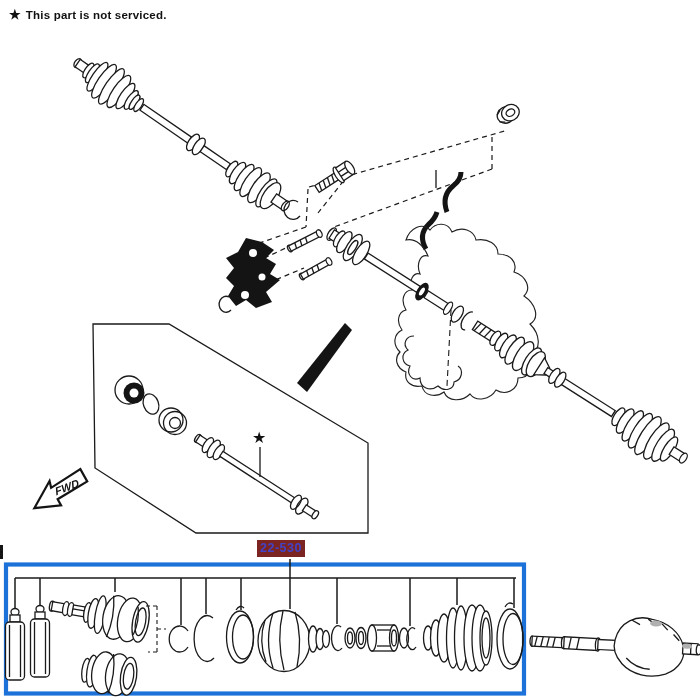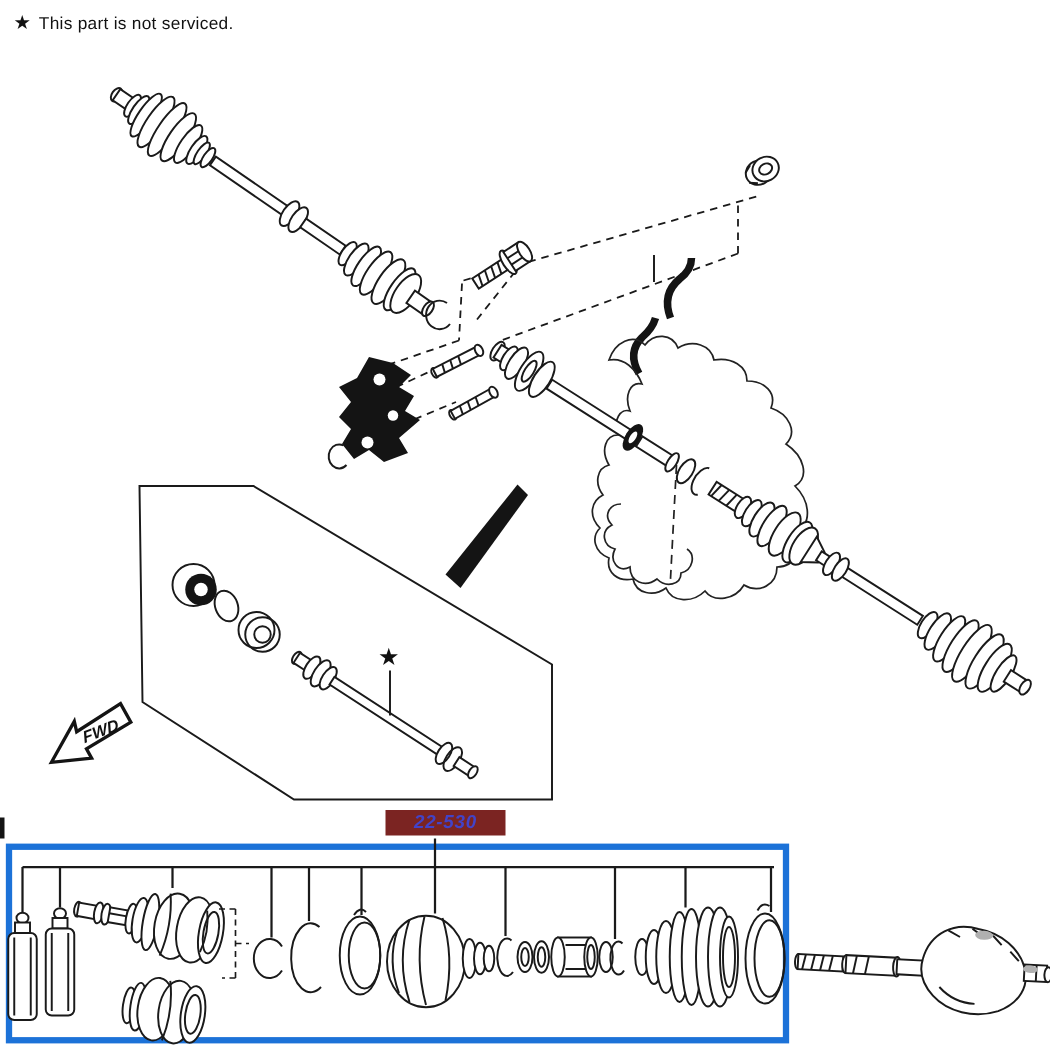--- a/index.html
+++ b/index.html
@@ -1,23 +1,23 @@
 <!DOCTYPE html>
 <html style="--hl-bg: #7b2422; --hl-text: #4343c8; --box-border: #1c72d8;"><head>
 <meta charset="utf-8">
 <style>
   html,body{margin:0;padding:0;background:#fff;}
   .canvas{position:relative;width:700px;height:700px;background:#ffffff;overflow:hidden;
           font-family:"Liberation Sans",sans-serif;color:#111;}
-  .note{position:absolute;left:9px;top:7px;font-size:11.5px;font-weight:400;
+  .note{position:absolute;left:9px;top:7px;font-size:11.5px;font-weight:700;
         letter-spacing:.2px;white-space:nowrap;}
   .note .star{font-size:13px;margin-right:5px;}
   .part-ref{position:absolute;left:257px;top:540px;height:17px;line-height:17px;
-            padding:0 19px;font-size:12.5px;font-weight:700;letter-spacing:.5px;
-            background:var(--hl-bg,#7b2422);color:var(--hl-text,#4343c8);cursor:pointer;font-style:italic;}
+            padding:0 3px;font-size:12.5px;font-weight:700;letter-spacing:.5px;
+            background:var(--hl-bg,#7b2422);color:var(--hl-text,#4343c8);cursor:pointer;}
   svg{position:absolute;left:0;top:0;}
   .ln{stroke:#1a1a1a;fill:none;stroke-width:1.3;}
   .wh{fill:#ffffff;stroke:#1a1a1a;stroke-width:1.3;}
   .bk{fill:#141414;stroke:none;}
   .dsh{stroke:#1a1a1a;fill:none;stroke-width:1.2;stroke-dasharray:5 4;}
   .dsh2{stroke:#1a1a1a;fill:none;stroke-width:1.1;stroke-dasharray:4 3;}
   .thin{stroke:#222;fill:none;stroke-width:1.15;}
   .comb{stroke:#1a1a1a;fill:none;stroke-width:1.5;}
 </style>
 </head>

